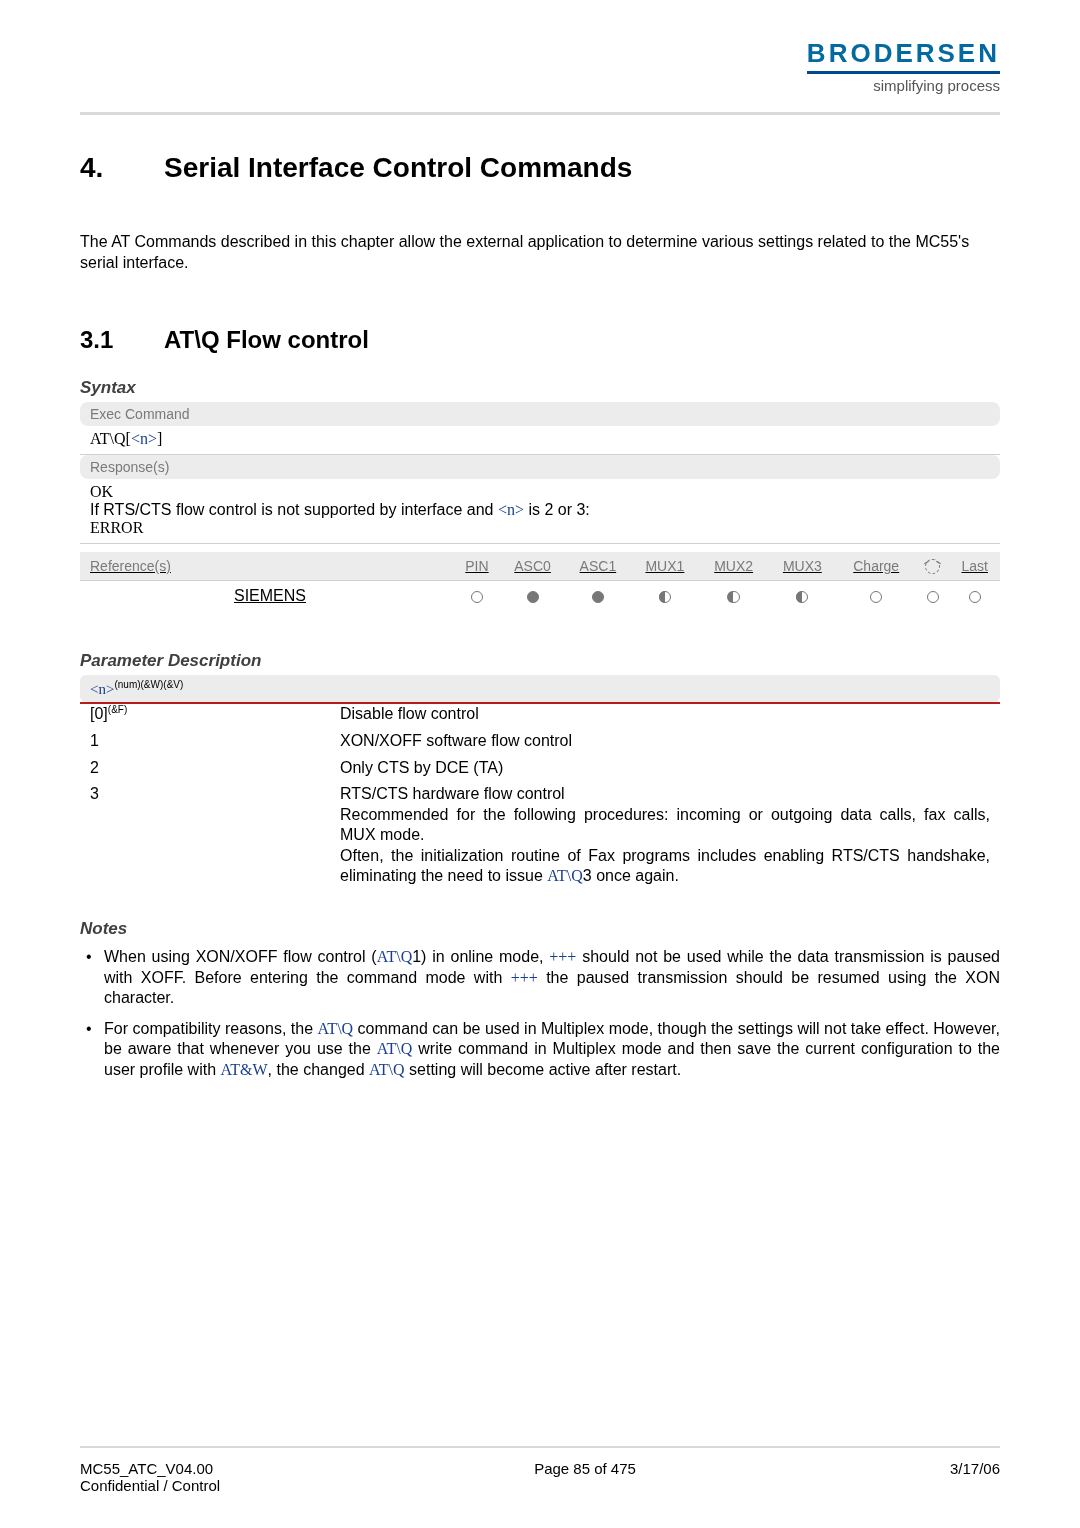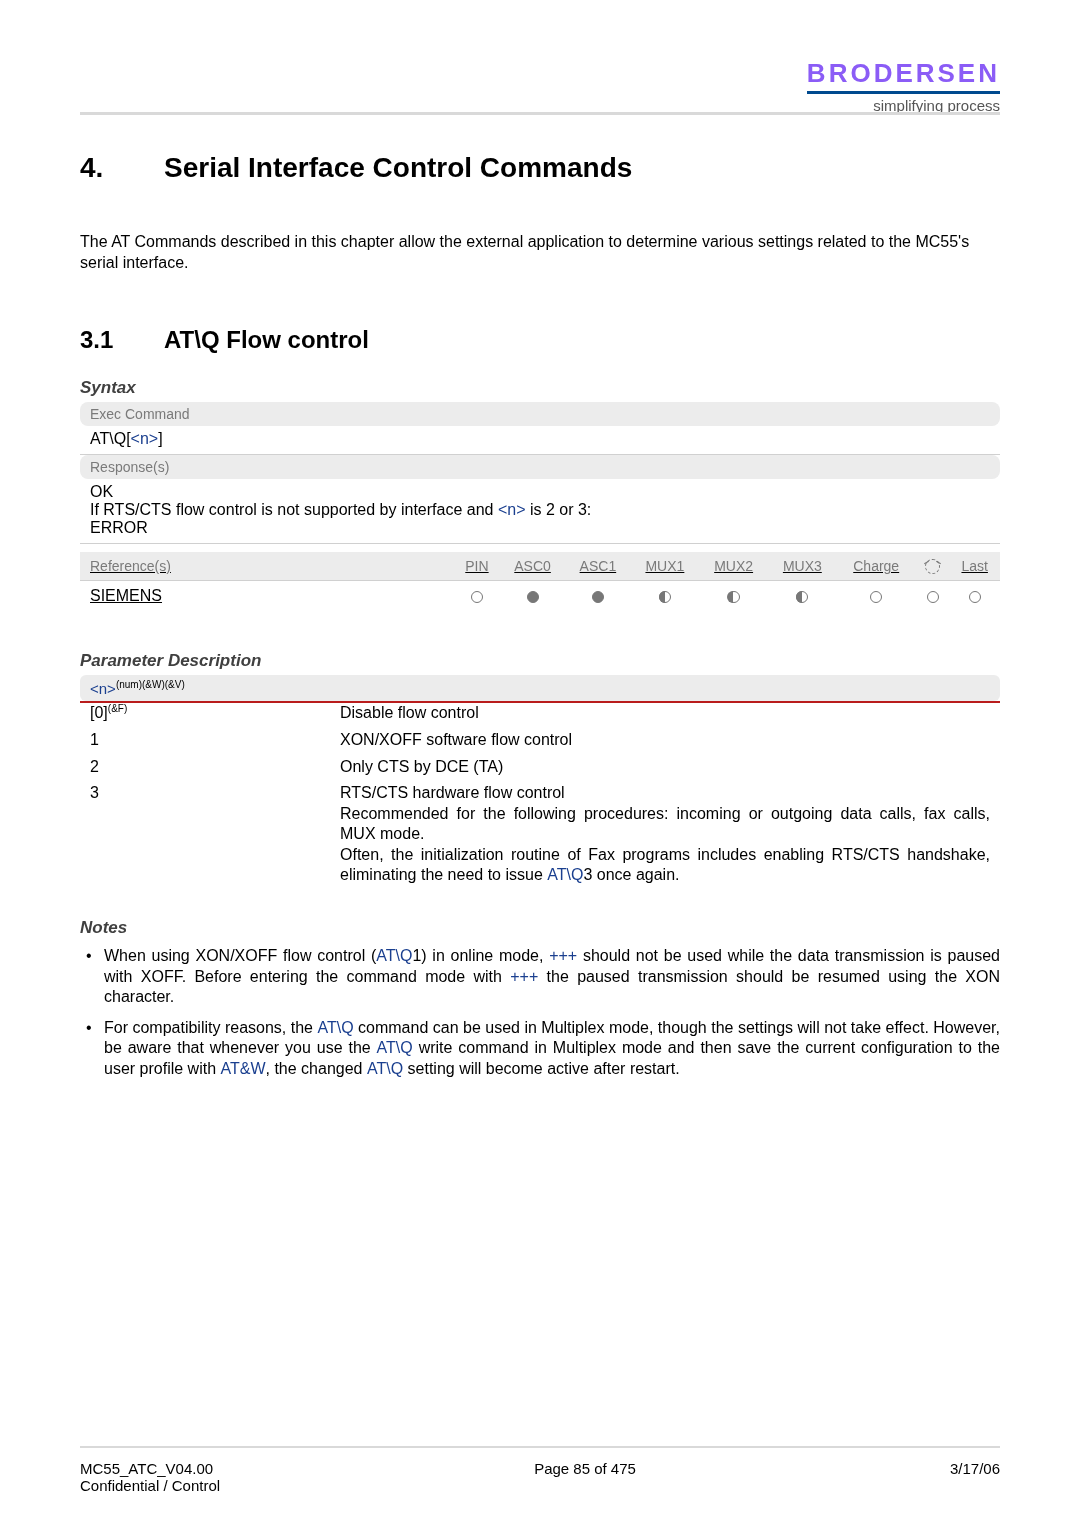--- a/index.html
+++ b/index.html
@@ -23,22 +23,21 @@
     position: absolute;
     top: 38px;
     right: 80px;
     text-align: right;
   }
   .logo-text {
     font-family: Arial, sans-serif;
     font-weight: 900;
     font-size: 26px;
     letter-spacing: 3px;
-    color: #8b5cf6;
-    margin-top: 20px;
+    color: #0369a1;
   }
   .logo-bar {
     height: 3px;
     background: #004a8f;
     margin-top: 2px;
     margin-bottom: 3px;
   }
   .tagline {
     font-size: 15px;
     color: #555;
@@ -91,21 +90,21 @@
     background: #ececec;
     color: #7a7a7a;
     font-size: 14px;
     padding: 4px 10px;
     border-radius: 8px;
   }
   .sbox-body {
     padding: 4px 10px 6px 10px;
     font-size: 16px;
   }
-  .mono { font-family: Liberation Sans, sans-serif; font-size: 16px; }
+  .mono { font-family: Liberation Serif, serif; font-size: 16px; }
   .cmd  { color: #1a3f8f; }
   
   .ref-wrap { margin-top: 8px; text-decoration: underline; }
   .ref-table {
     width: 100%;
     border-collapse: collapse;
     font-size: 14px;
   }
   .ref-table th {
     background: #ececec;
@@ -114,21 +113,21 @@
     text-align: center;
     padding: 6px 4px;
   }
   .ref-table th:first-child { text-align: left; padding-left: 10px; width: 360px; }
   .ref-table td {
     text-align: center;
     padding: 6px 4px;
     font-size: 16px;
     color: #000;
   }
-  .ref-table td:first-child { text-align: left; padding-left: 10px; }
+  .ref-table td:first-child { text-align: center; padding-left: 10px; }
   .sep-row td { border-top: 1px solid #d0d0d0; }
   
   .param-block { margin-top: 40px; }
   .param-head {
     background: #ececec;
     padding: 4px 10px;
     font-size: 15px;
     border-radius: 6px;
   }
   .param-head .mono { font-size: 15px; }

